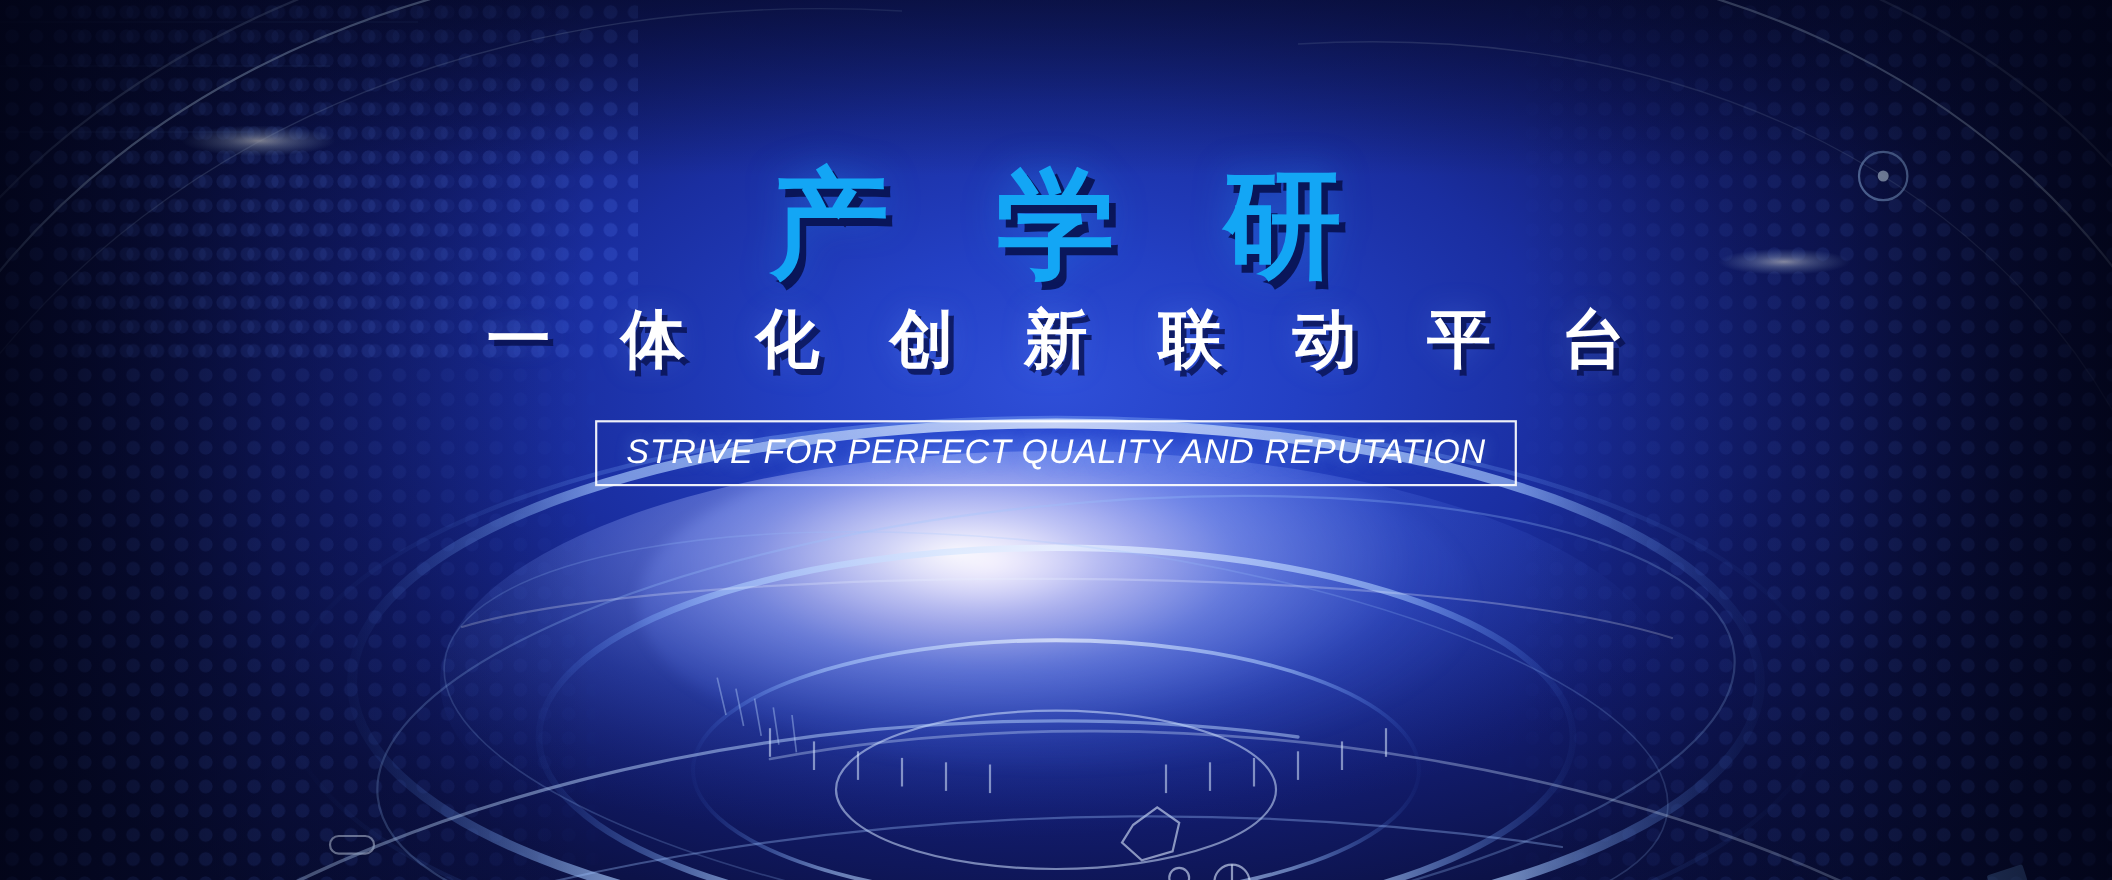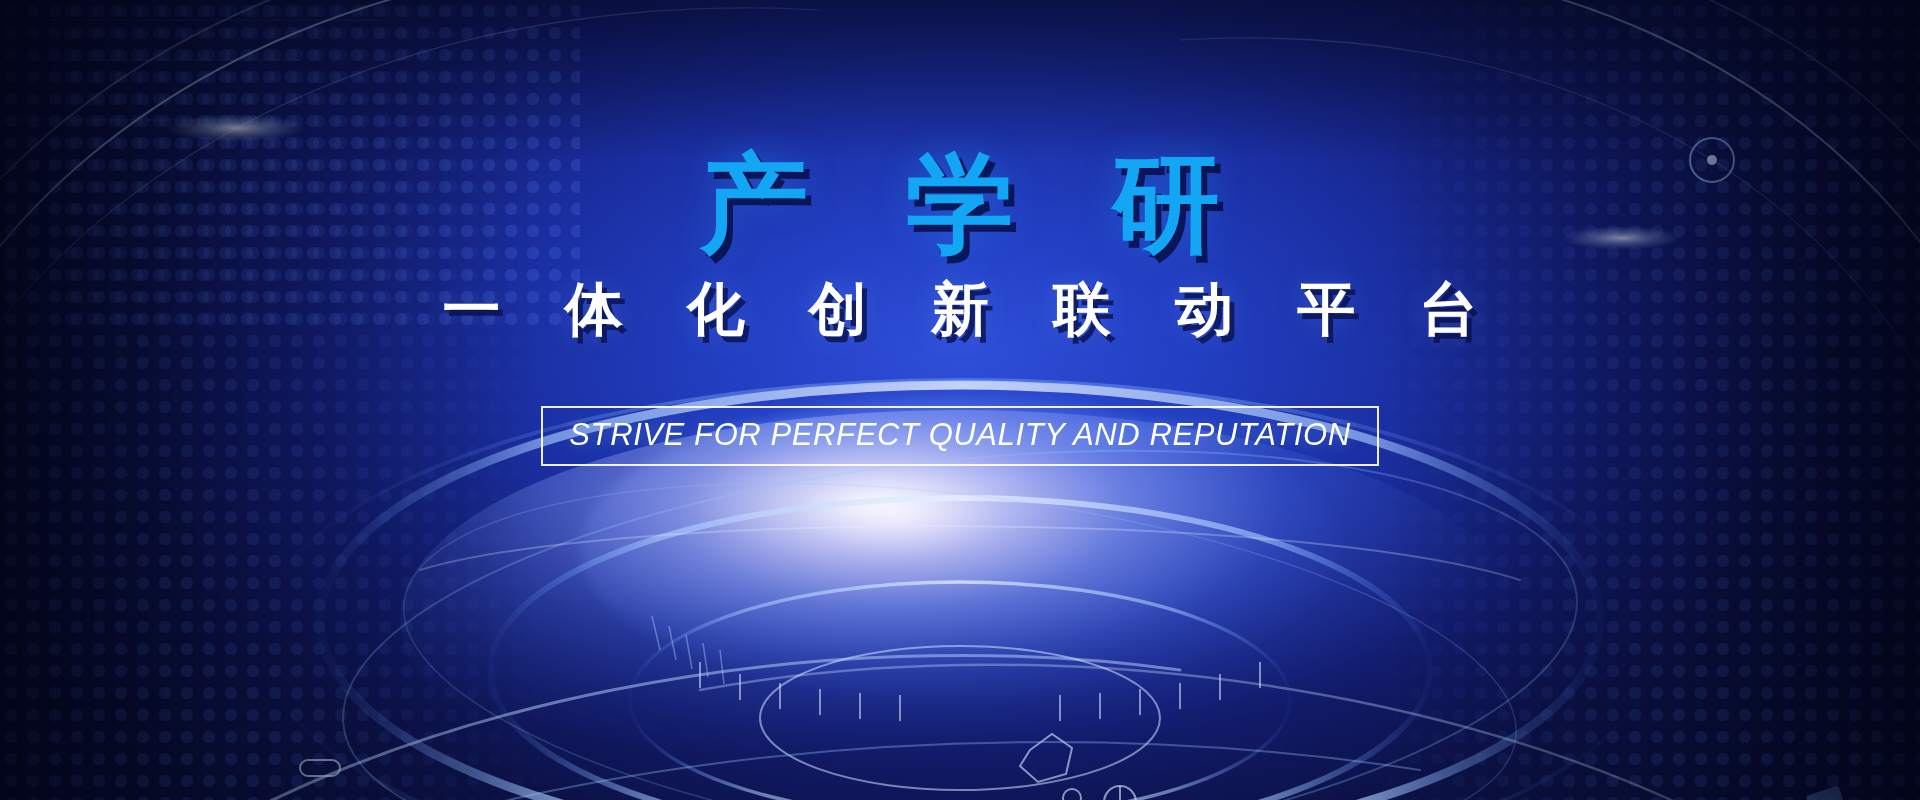--- a/index.html
+++ b/index.html
@@ -66,21 +66,21 @@
     font-family:"Liberation Sans","DejaVu Sans",sans-serif;
     font-weight:bold;
     font-size:58px;
     line-height:1.0;
     letter-spacing:24px;
     text-indent:24px;
     color:#ffffff;
     text-shadow:5px 6px 0 rgba(8,16,78,.80), 0 0 26px rgba(120,170,255,.28);
   }
   .eyebrow-wrap{
-    margin-top:68px;
+    margin-top:44px;
     display:inline-block;
   }
   .eyebrow{
     display:inline-block;
     border:2px solid rgba(255,255,255,.92);
     padding:9px 26px 11px 26px;
     color:#ffffff;
     font-family:"Liberation Sans","DejaVu Sans",sans-serif;
     font-style:italic;
     font-weight:normal;

